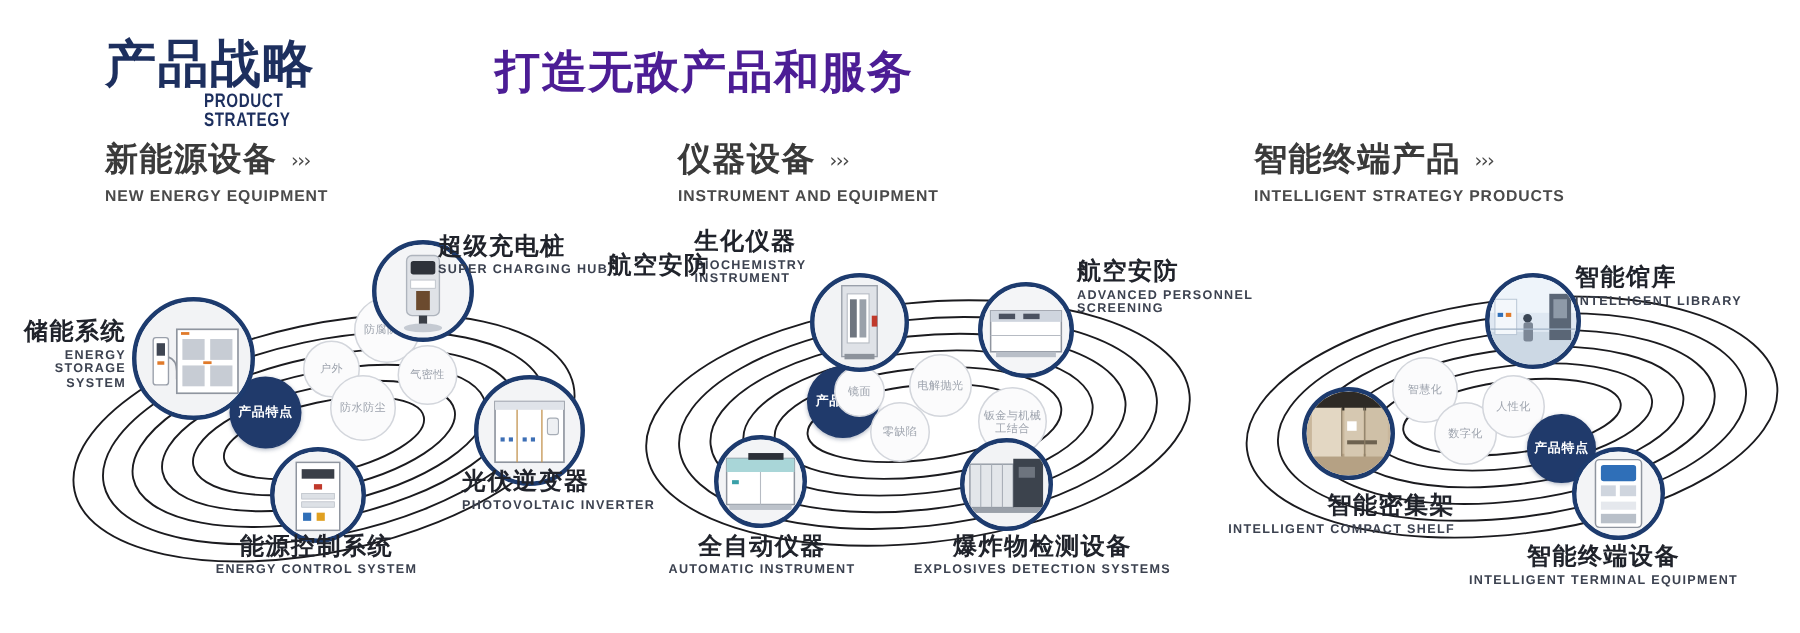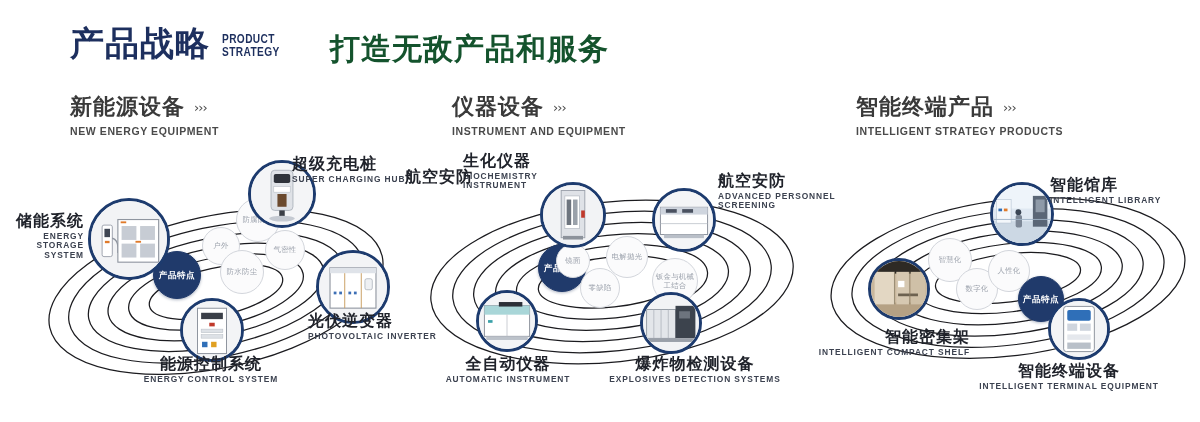--- a/index.html
+++ b/index.html
@@ -5,35 +5,35 @@
   html,body{margin:0;padding:0;}
   body{
     width:1200px;height:422px;
     background:#ffffff;
     font-family:"Liberation Sans","DejaVu Sans",sans-serif;
     overflow:hidden;position:relative;
   }
   .page{position:relative;width:1200px;height:422px;overflow:hidden;}
 
   
-  .hdr{position:absolute;left:70px;top:26px;display:flex;align-items:flex-end;}
+  .hdr{position:absolute;left:70px;top:26px;display:flex;align-items:flex-end;flex-direction:column;}
   .hdr-cn{
     font-size:34px;font-weight:bold;color:#1d2f5e;letter-spacing:1px;
     line-height:1;font-family:"DejaVu Sans",sans-serif;
   }
   .hdr-en{
     margin-left:12px;margin-bottom:2px;
     font-size:13px;font-weight:bold;color:#1d2f5e;
     line-height:1.02;letter-spacing:.5px;
     font-family:"Liberation Sans",sans-serif;
     transform:scaleX(.78);transform-origin:left bottom;
   }
   .hdr-sub{
     position:absolute;left:330px;top:34px;
-    font-size:30px;font-weight:bold;color:#14532d;letter-spacing:1px;
+    font-size:30px;font-weight:bold;color:#4c1d95;letter-spacing:1px;
     font-family:"DejaVu Sans",sans-serif;line-height:1;
   }
 
   
   .sec{position:absolute;}
   .sec-row{display:flex;align-items:center;}
   .sec-cn{
     font-size:22px;font-weight:bold;color:#3a3a3a;letter-spacing:1px;
     font-family:"DejaVu Sans",sans-serif;line-height:1;
   }
@@ -103,21 +103,21 @@
   </div>
 
   <div class="sec" style="left:452px;top:96px;">
     <div class="sec-row">
       <div class="sec-cn">仪器设备</div>
       <div class="sec-arrows">›››</div>
     </div>
     <div class="sec-en">INSTRUMENT AND EQUIPMENT</div>
   </div>
 
-  <div class="sec" style="left:836px;top:96px;margin-left:20px;">
+  <div class="sec" style="left:836px;top:96px;">
     <div class="sec-row">
       <div class="sec-cn">智能终端产品</div>
       <div class="sec-arrows">›››</div>
     </div>
     <div class="sec-en">INTELLIGENT STRATEGY PRODUCTS</div>
   </div>
 
   <div class="cluster" style="left:20px;top:150px;width:400px;height:250px;">
 
     <svg class="rings" width="400" height="250" viewBox="0 0 400 250">

